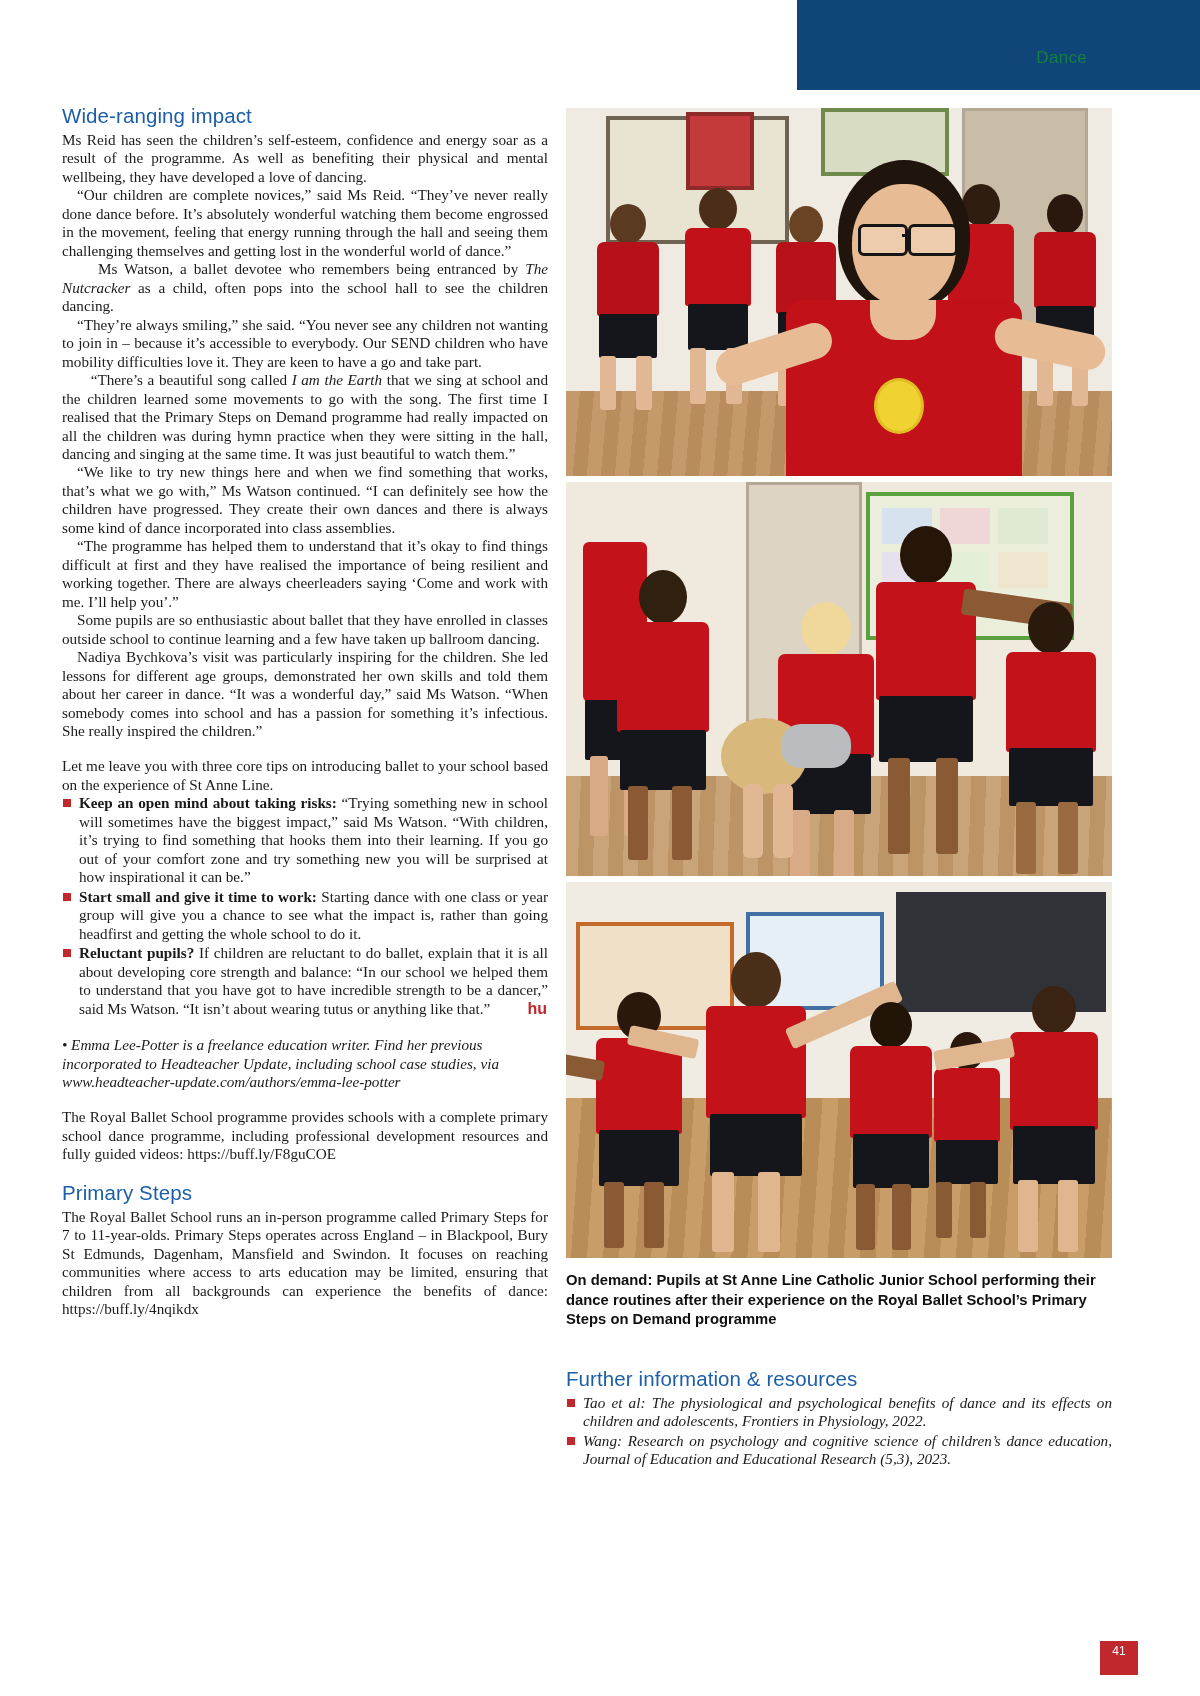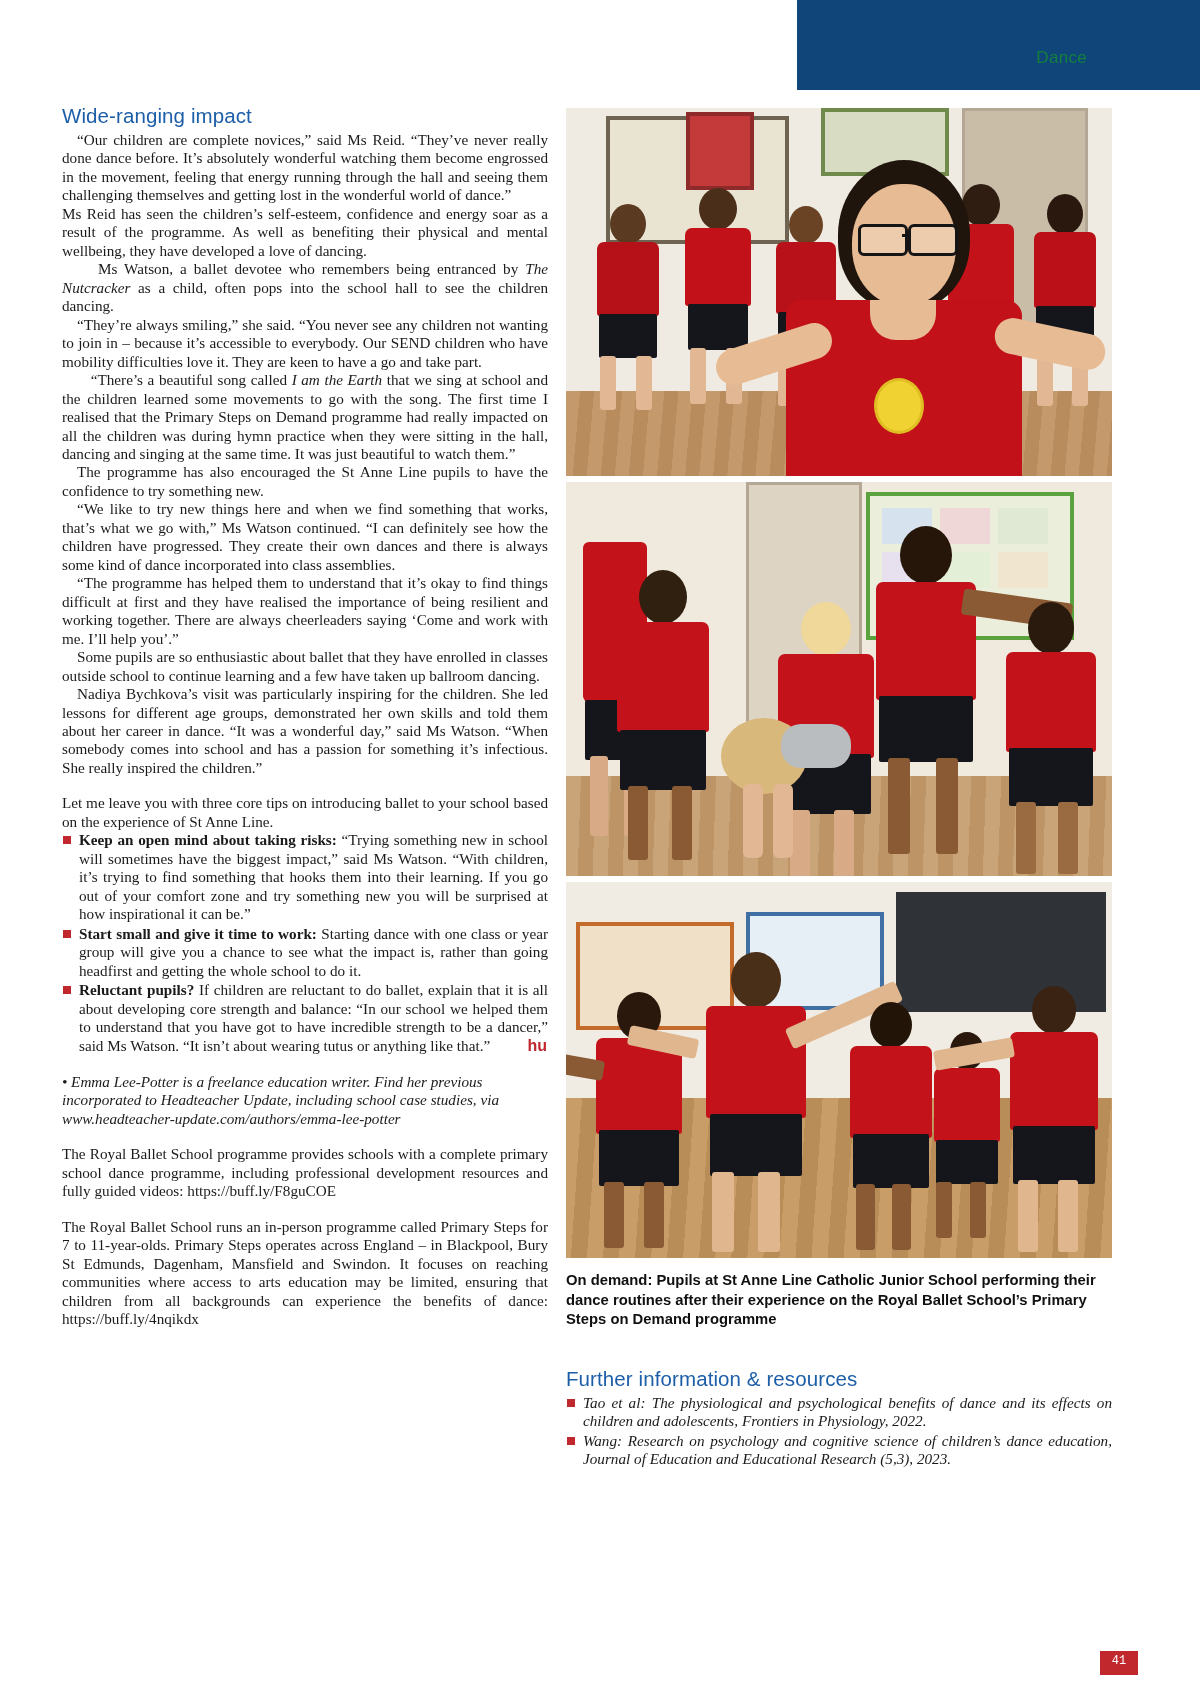--- a/index.html
+++ b/index.html
@@ -174,45 +174,44 @@
   }
 
   .res-list li { font-style: italic; }
 
   
   .folio {
     position: absolute;
     right: 62px;
     bottom: 21px;
     width: 38px;
-    height: 24px;
+    height: 34px;
     background: #c0282d;
     color: #fff;
-    font-family: Liberation Mono, monospace;
+    font-family: Liberation Sans, sans-serif;
     font-size: 12px;
     text-align: center;
     line-height: 20px;
   }
 </style>
 </head>
 <body>
 
 <div class="header-band"></div>
 <div class="header-title">Dance</div>
 
 <div class="col-left">
 
   <h2 class="section tight">Wide-ranging impact</h2>
 
+  <p class="body">Ms Reid has seen the children’s self-esteem, confidence and energy soar as a result of the programme. As well as benefiting their physical and mental wellbeing, they have developed a love of dancing.</p>
   <p class="body ind">“Our children are complete novices,” said Ms Reid. “They’ve never really done dance before. It’s absolutely wonderful watching them become engrossed in the movement, feeling that energy running through the hall and seeing them challenging themselves and getting lost in the wonderful world of dance.”</p>
-  <p class="body">Ms Reid has seen the children’s self-esteem, confidence and energy soar as a result of the programme. As well as benefiting their physical and mental wellbeing, they have developed a love of dancing.</p>
   <p class="body ind">&nbsp;&nbsp;&nbsp;Ms Watson, a ballet devotee who remembers being entranced by <span class="i">The Nutcracker</span> as a child, often pops into the school hall to see the children dancing.</p>
   <p class="body ind">“They’re always smiling,” she said. “You never see any children not wanting to join in – because it’s accessible to everybody. Our SEND children who have mobility difficulties love it. They are keen to have a go and take part.</p>
   <p class="body ind">&nbsp;&nbsp;&nbsp;“There’s a beautiful song called <span class="i">I am the Earth</span> that we sing at school and the children learned some movements to go with the song. The first time I realised that the Primary Steps on Demand programme had really impacted on all the children was during hymn practice when they were sitting in the hall, dancing and singing at the same time. It was just beautiful to watch them.”</p>
-  <p class="body ind">The programme has also encouraged the St Anne Line pupils to have the confidence to try something new.</p>
   <p class="body ind">“We like to try new things here and when we find something that works, that’s what we go with,” Ms Watson continued. “I can definitely see how the children have progressed. They create their own dances and there is always some kind of dance incorporated into class assemblies.</p>
   <p class="body ind">“The programme has helped them to understand that it’s okay to find things difficult at first and they have realised the importance of being resilient and working together. There are always cheerleaders saying ‘Come and work with me. I’ll help you’.”</p>
   <p class="body ind">Some pupils are so enthusiastic about ballet that they have enrolled in classes outside school to continue learning and a few have taken up ballroom dancing.</p>
   <p class="body ind">Nadiya Bychkova’s visit was particularly inspiring for the children. She led lessons for different age groups, demonstrated her own skills and told them about her career in dance. “It was a wonderful day,” said Ms Watson. “When somebody comes into school and has a passion for something it’s infectious. She really inspired the children.”</p>
 
   <div class="spacer-md"></div>
 
   <p class="body">Let me leave you with three core tips on introducing ballet to your school based on the experience of St Anne Line.</p>
 
   <ul class="redlist">
@@ -234,20 +233,21 @@
   <div class="spacer-md"></div>
 
   <p class="italic-note">• Emma Lee-Potter is a freelance education writer. Find her previous incorporated to Headteacher Update, including school case studies, via www.headteacher-update.com/authors/emma-lee-potter</p>
 
   <div class="spacer-md"></div>
 
   <p class="body">The Royal Ballet School programme provides schools with a complete primary school dance programme, including professional development resources and fully guided videos: https://buff.ly/F8guCOE</p>
 
   <div class="spacer-md"></div>
 
+  <h2 class="section">Primary Steps</h2>
   <p class="body">The Royal Ballet School runs an in-person programme called Primary Steps for 7 to 11-year-olds. Primary Steps operates across England – in Blackpool, Bury St Edmunds, Dagenham, Mansfield and Swindon. It focuses on reaching communities where access to arts education may be limited, ensuring that children from all backgrounds can experience the benefits of dance: https://buff.ly/4nqikdx</p>
 
 </div>
 
 <div class="col-right">
 
   <div class="photo p1">
     <div class="wall" style="height:300px;background:#f0ebe2;"></div>
     <div class="board" style="left:40px;top:8px;width:175px;height:120px;background:#e9e3d2;border-color:#6f6452;"></div>
     <div class="board" style="left:120px;top:4px;width:60px;height:70px;background:#c43a3a;border-color:#8e2a2a;"></div>

